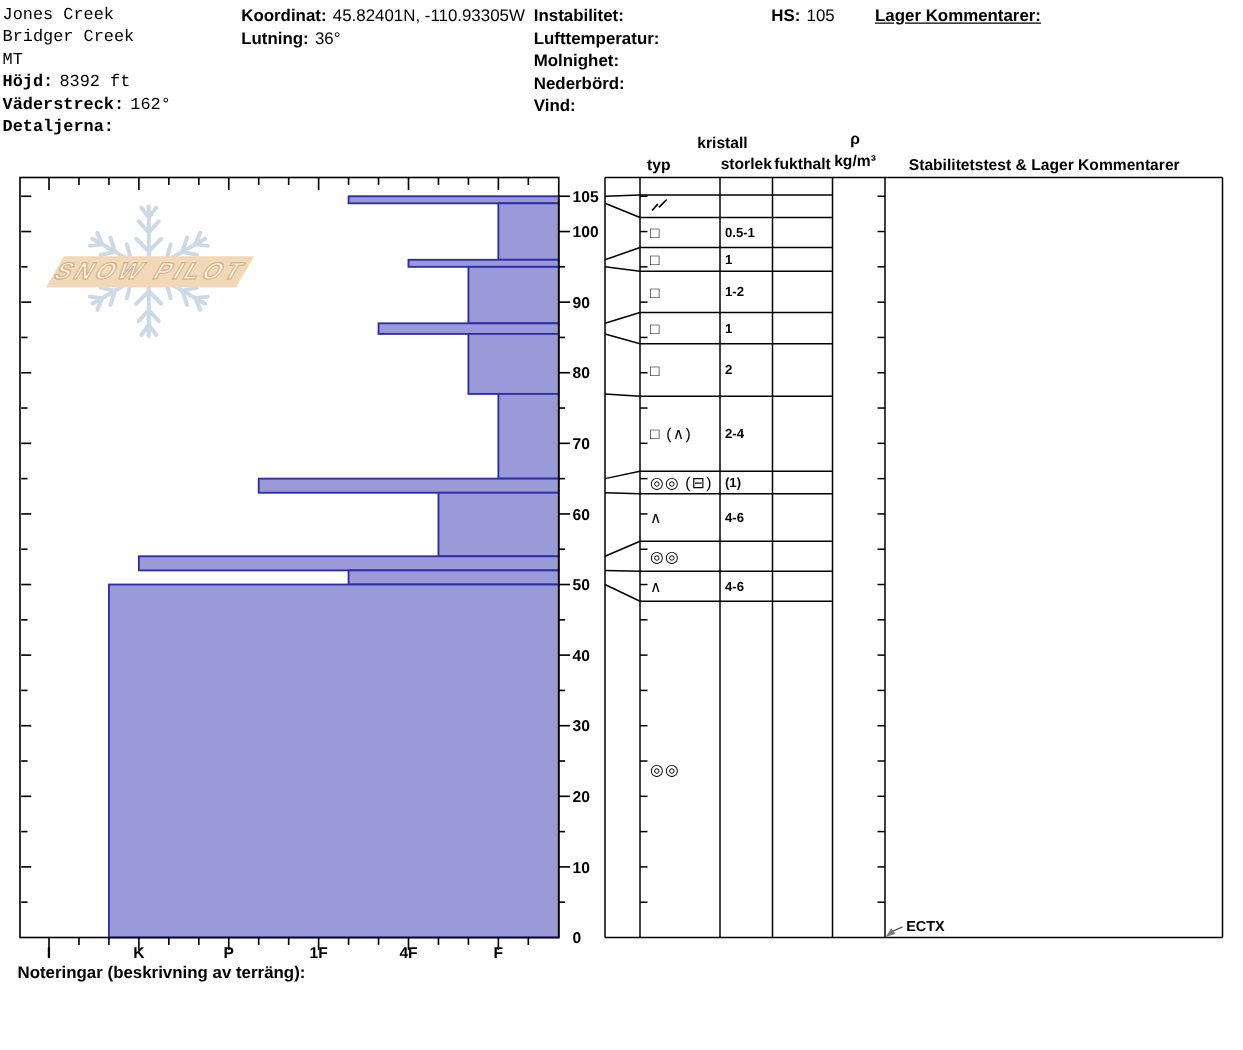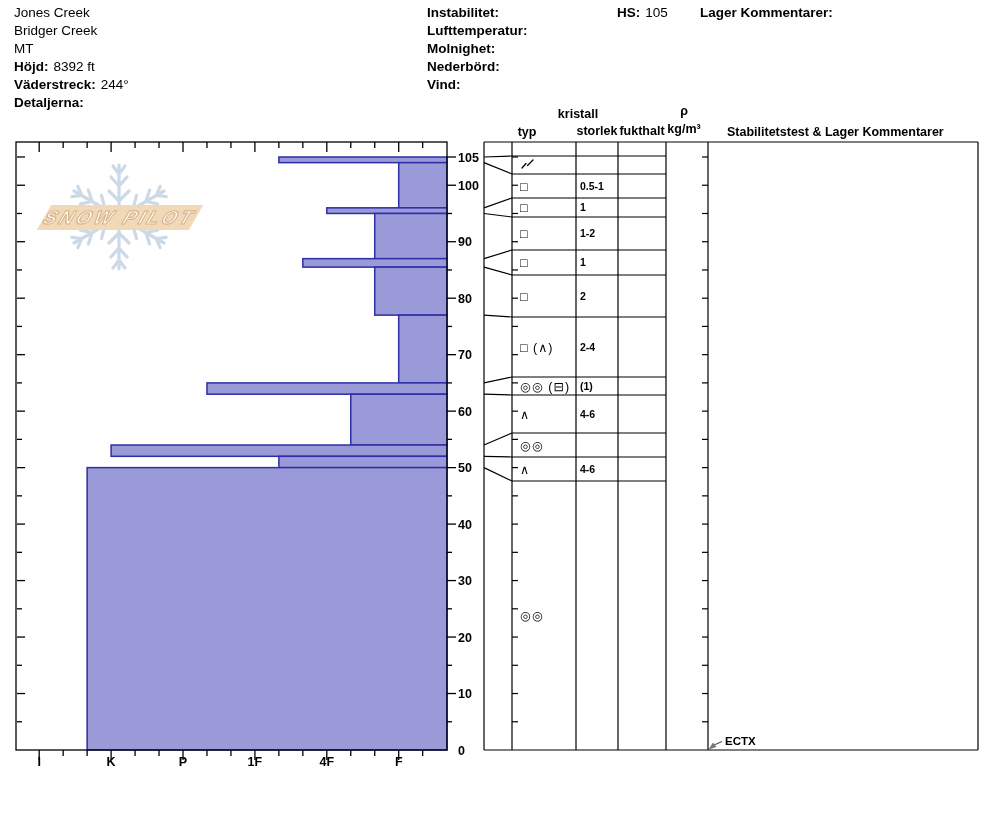--- a/index.html
+++ b/index.html
@@ -1,47 +1,49 @@
 <!DOCTYPE html>
 <html><head>
 <meta charset="utf-8">
 <style>
   html,body{margin:0;padding:0;background:#fff;}
   #page{position:relative;width:994px;height:840px;background:#fff;overflow:hidden;
         font-family:"Liberation Sans",sans-serif;color:#000;}
   .col{position:absolute;top:4px;}
-  .c1{left:14px;} .c2{left:193px;} .c3{left:427px;}
+  .c1{left:2px;font-family:Liberation Mono, monospace;} .c2{left:193px;} .c3{left:427px;}
   .hline{font-size:13.5px;line-height:18px;white-space:nowrap;}
   .lbl{font-weight:bold;}
   .val{margin-left:5px;}
   #hs-block{position:absolute;left:617px;top:4px;}
-  #layer-comments-block{position:absolute;left:700px;top:4px;}
+  #layer-comments-block{position:absolute;left:700px;top:4px;text-decoration:underline;}
   #graph{position:absolute;left:0;top:0;width:994px;height:840px;}
   #logo-banner{position:absolute;left:44px;top:205px;width:152px;height:25px;
       background:#f1d8b6;transform:skewX(-30deg);display:flex;align-items:center;justify-content:center;
       font-weight:bold;font-size:19px;letter-spacing:3px;color:#fdfaf4;
       -webkit-text-stroke:1.2px #d9b58b;white-space:nowrap;}
   #flake{position:absolute;left:60px;top:158px;}
   #notes-line{position:absolute;left:14px;top:770px;font-size:13.5px;font-weight:bold;}
 </style>
 </head>
 <body>
 
 <div id="page">
 
   <div class="col c1">
     <div class="hline">Jones Creek</div>
     <div class="hline">Bridger Creek</div>
     <div class="hline">MT</div>
     <div class="hline"><span class="lbl">Höjd:</span><span class="val">8392 ft</span></div>
-    <div class="hline"><span class="lbl">Väderstreck:</span><span class="val">244°</span></div>
+    <div class="hline"><span class="lbl">Väderstreck:</span><span class="val">162°</span></div>
     <div class="hline"><span class="lbl">Detaljerna:</span><span class="val"></span></div>
   </div>
 
   <div class="col c2">
+    <div class="hline"><span class="lbl">Koordinat:</span><span class="val">45.82401N, -110.93305W</span></div>
+    <div class="hline"><span class="lbl">Lutning:</span><span class="val">36°</span></div>
   </div>
 
   <div class="col c3">
     <div class="hline"><span class="lbl">Instabilitet:</span></div>
     <div class="hline"><span class="lbl">Lufttemperatur:</span></div>
     <div class="hline"><span class="lbl">Molnighet:</span></div>
     <div class="hline"><span class="lbl">Nederbörd:</span></div>
     <div class="hline"><span class="lbl">Vind:</span></div>
   </div>
 
@@ -300,13 +302,14 @@
         </g>
       <g transform="rotate(300)">
           <path d="M0,4L0,-52M0,-16L10,-26M0,-16L-10,-26M0,-31L8,-40M0,-31L-8,-40M0,-43L6,-51M0,-43L-6,-51"></path>
         </g>
     </g>
   </svg>
   <div id="logo-banner">
       <span>SNOW PILOT</span>
     </div>
 
+  <div id="notes-line">Noteringar (beskrivning av terräng):</div>
 </div>
 
 </body></html>

